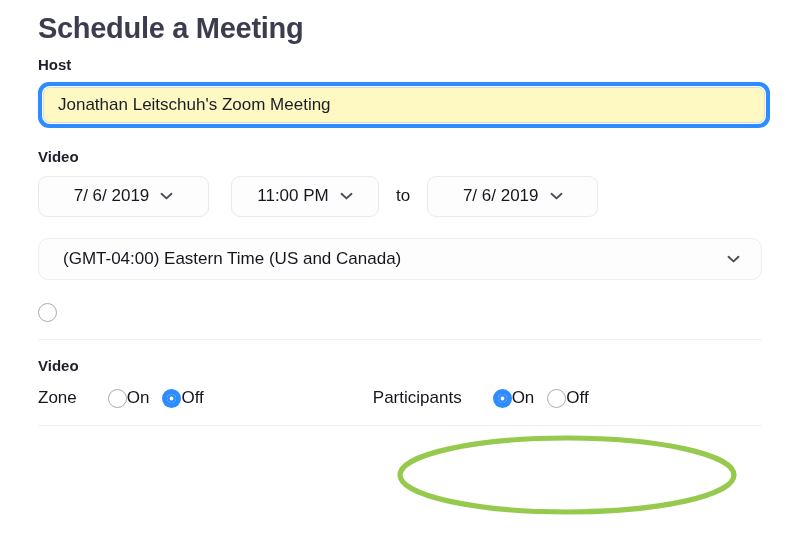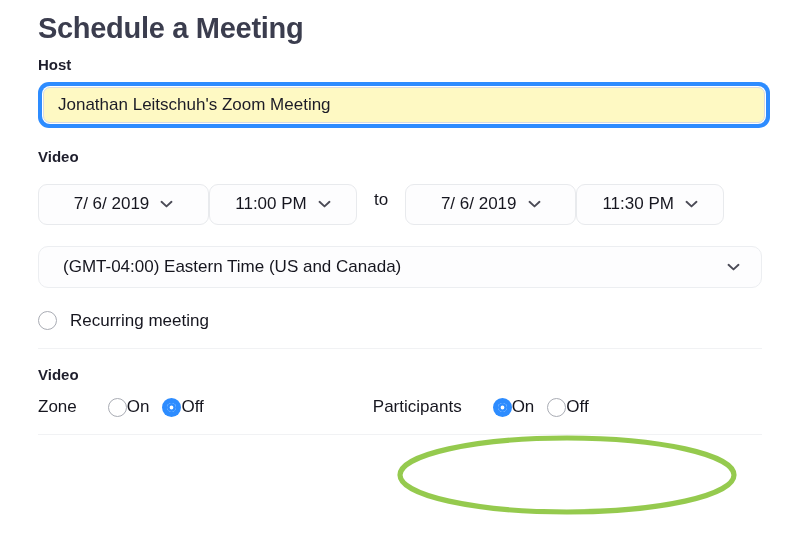--- a/index.html
+++ b/index.html
@@ -90,21 +90,20 @@
     border-radius: 9px;
     background: #fdfdfe;
     display: flex;
     align-items: center;
     justify-content: center;
     gap: 11px;
     padding: 0 17px;
     box-sizing: border-box;
     cursor: pointer;
     user-select: none;
-    margin-top: 8px;
   }
   .select-box .value {
     font-size: 17px;
     color: #16161f;
     white-space: nowrap;
   }
   .box-date  { min-width: 171px; }
   .box-time  { min-width: 148px; }
   .to-label {
     font-size: 17px;
@@ -292,42 +291,35 @@
 
       <div class="select-box box-date">
         <span class="value">7/  6/ 2019</span>
         <svg class="chev" viewBox="0 0 13 8">
             <path d="M1.5 1.8 L6.5 6.4 L11.5 1.8"></path>
           </svg>
       </div>
 
       <div class="gap-mid"></div>
 
-      <div class="select-box box-time">
-        <span class="value">11:30 PM</span>
-        <svg class="chev" viewBox="0 0 13 8">
-            <path d="M1.5 1.8 L6.5 6.4 L11.5 1.8"></path>
-          </svg>
-      </div>
 
     </div>
   </div>
 
   <div class="tz-section">
     <div class="tz-box">
       <span class="value">(GMT-04:00) Eastern Time (US and Canada)</span>
       <svg class="chev" viewBox="0 0 13 8">
           <path d="M1.5 1.8 L6.5 6.4 L11.5 1.8"></path>
         </svg>
     </div>
   </div>
 
   <div class="recurring-row">
     <span class="radio-empty"></span>
-    <span class="recurring-label">Recurring meeting</span>
   </div>
 
   <div class="divider"></div>
 
   <div class="video-section">
     <div class="field-label">Video</div>
     <div class="video-row">
 
       <span class="group-label">Zone</span>
       <div class="radio-group">

